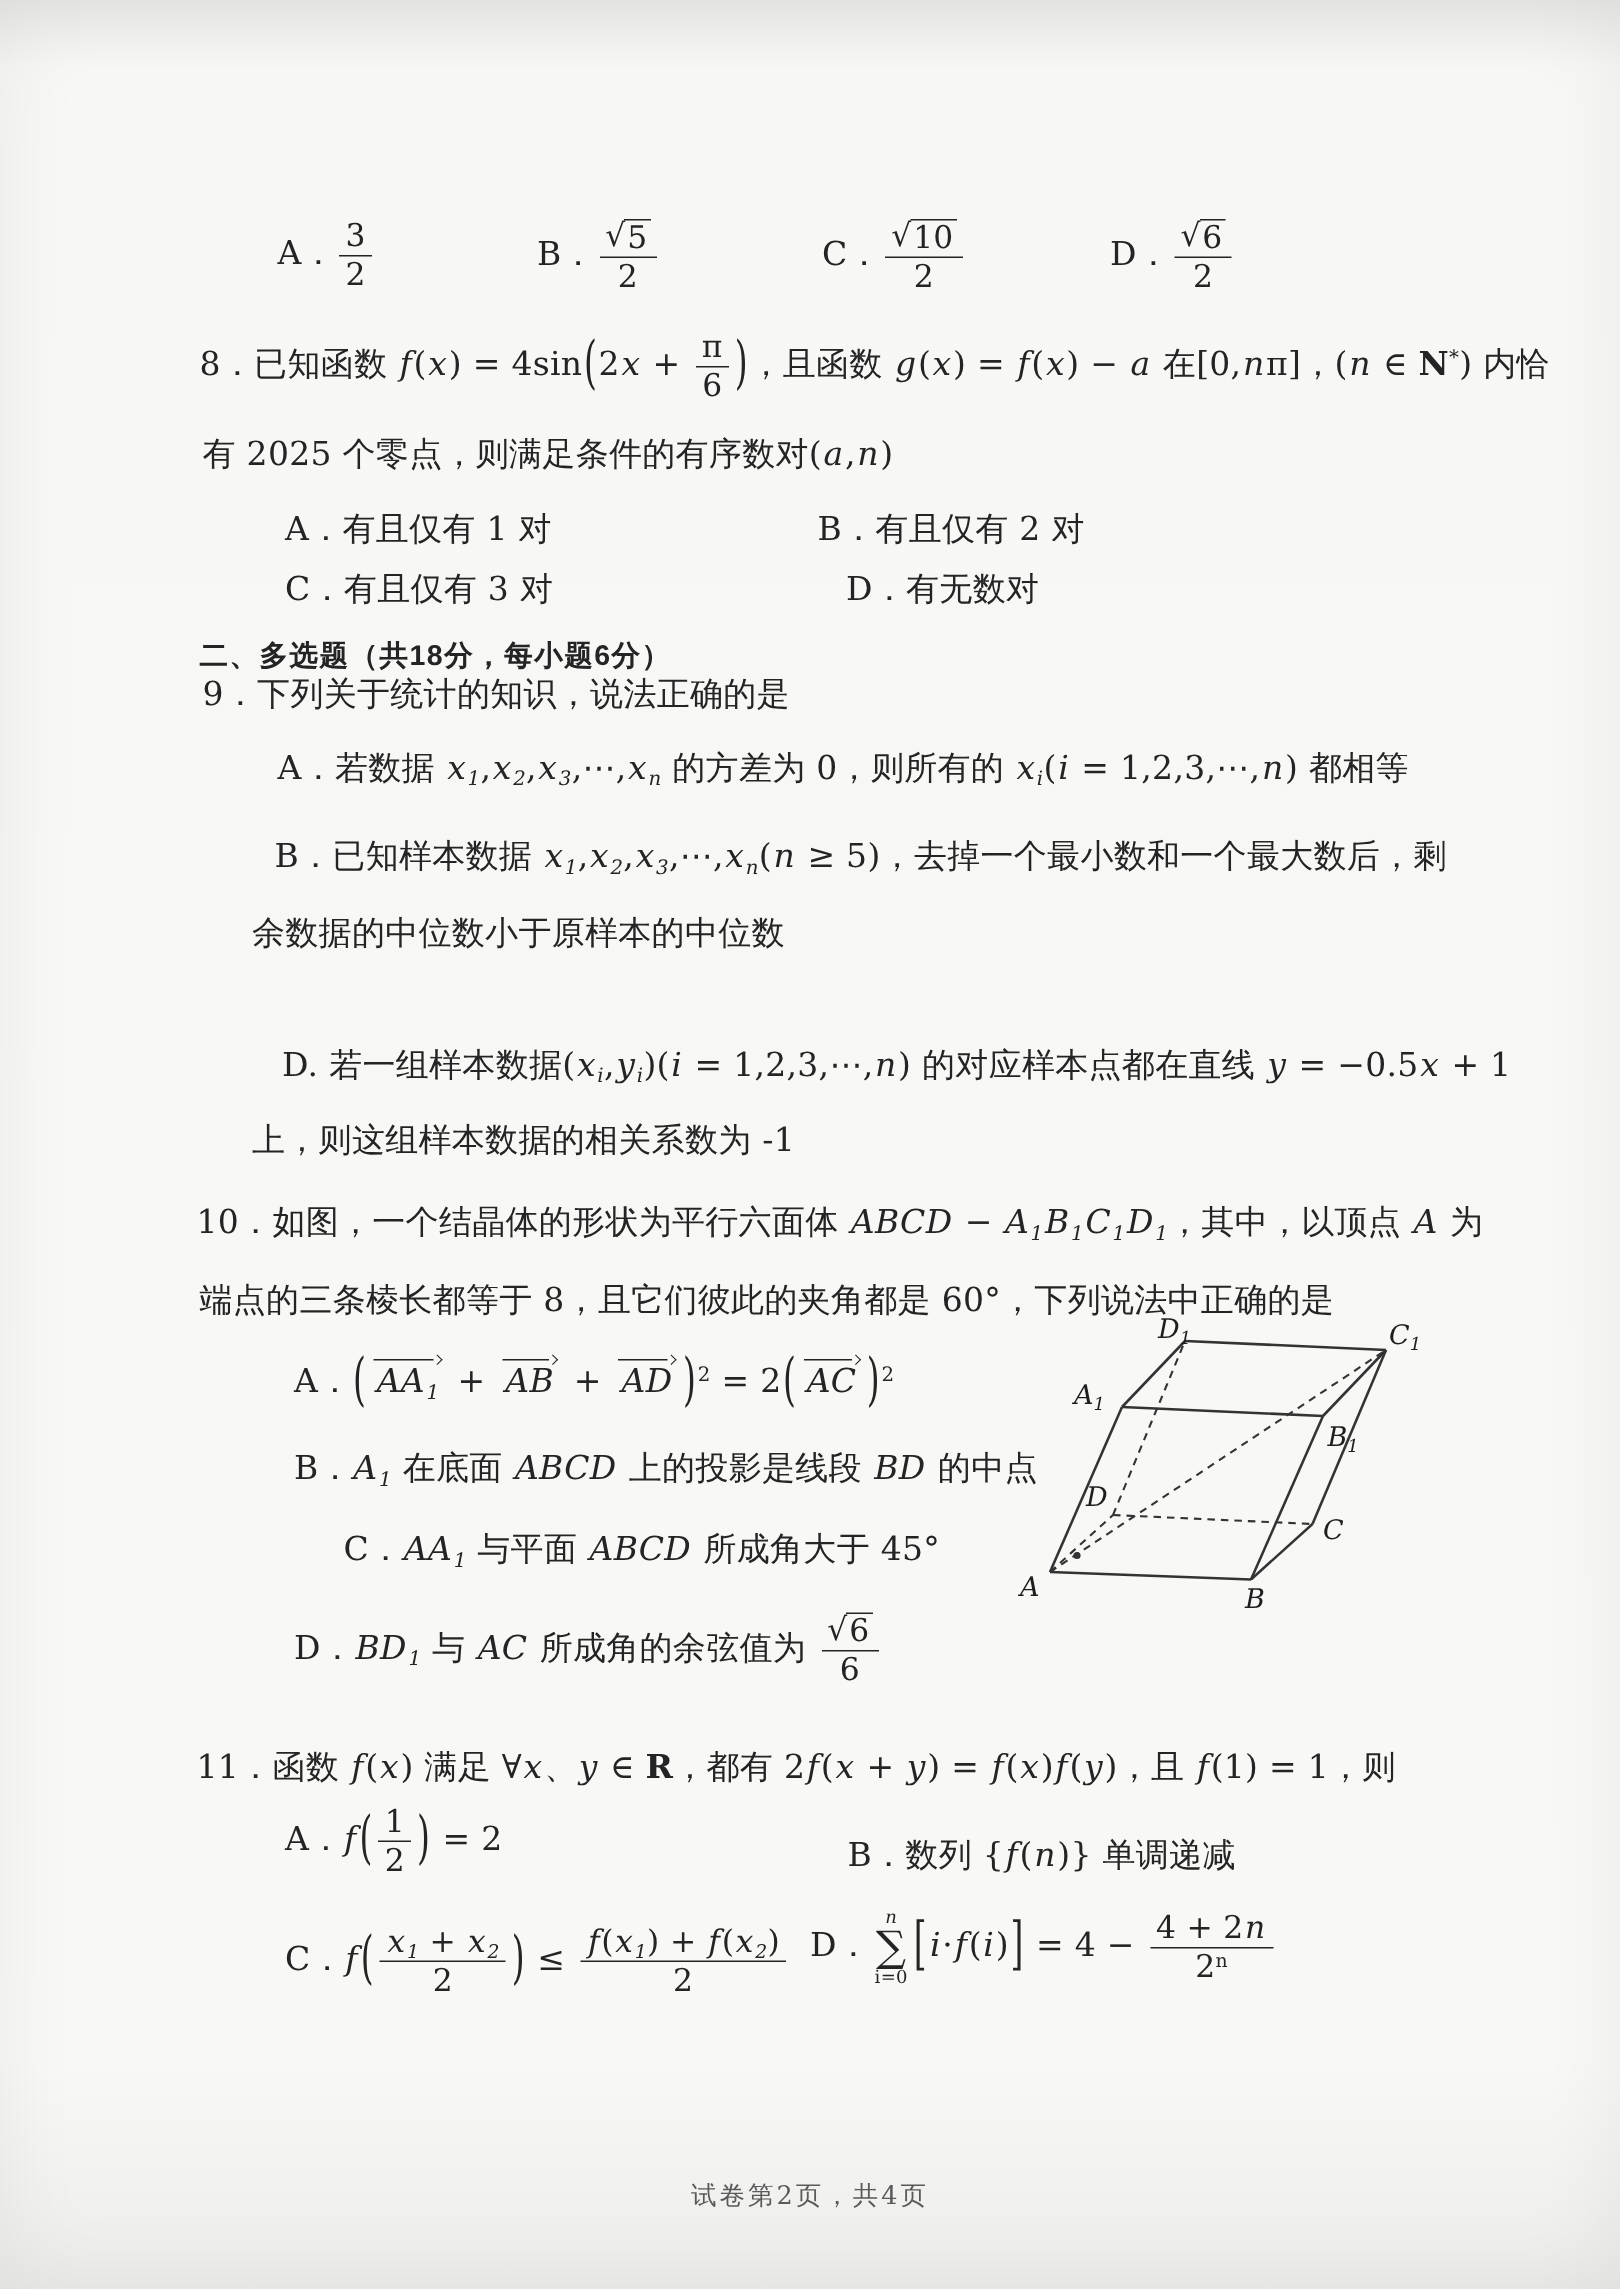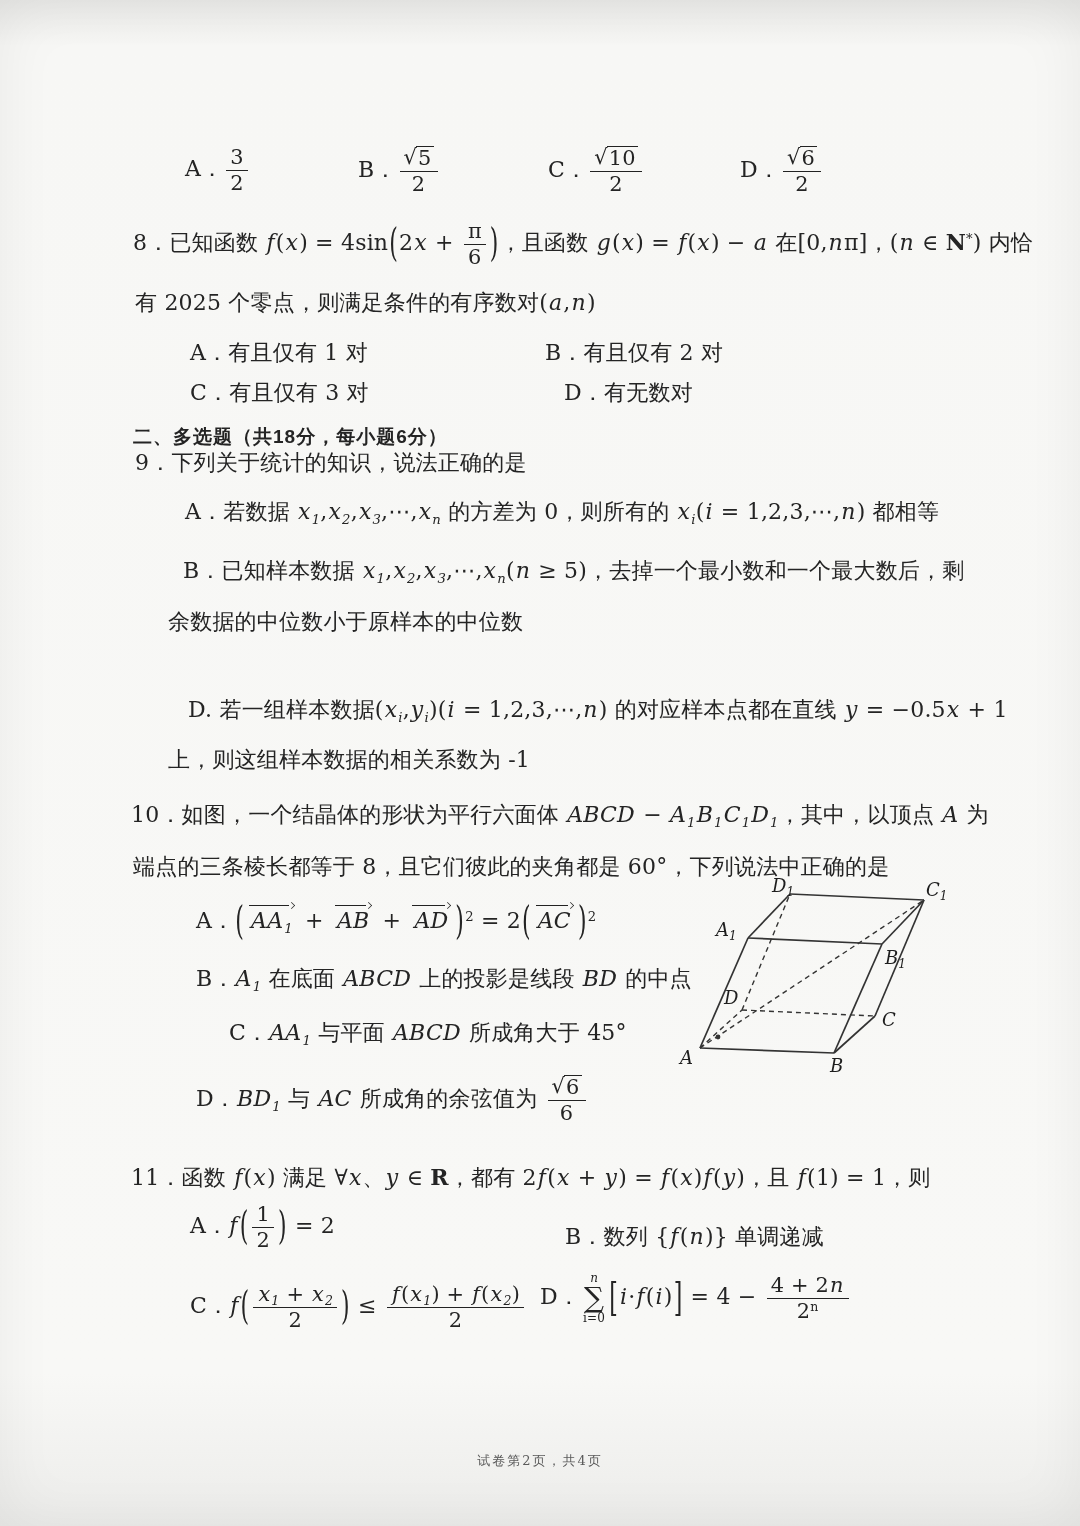--- a/index.html
+++ b/index.html
@@ -12,21 +12,21 @@
     position:absolute;left:0;top:0;width:1080px;height:1526px;
     background:linear-gradient(180deg,#e9e9e7 0%,#f7f7f5 3%,#f8f8f6 90%,#ececea 100%);
     box-shadow:inset 0 0 60px rgba(0,0,0,0.06);
     overflow:hidden;
   }
   .line{
     position:absolute;white-space:nowrap;
     font-size:22px;color:#242424;letter-spacing:0.2px;
   }
   .bold-line{font-weight:700;font-family:"Liberation Sans","DejaVu Sans",sans-serif;letter-spacing:1px;}
-  .footer{color:#5a5a5a;font-size:13px;letter-spacing:2px;}
+  .footer{color:#5a5a5a;font-size:17px;letter-spacing:2px;}
   
   .mi{font-style:italic;font-family:"DejaVu Serif",serif;padding:0 1px;}
   .mb{font-weight:700;font-family:"DejaVu Serif",serif;}
   .msub{font-size:0.6em;font-style:italic;vertical-align:-0.35em;line-height:0;}
   .msup{font-size:0.6em;vertical-align:0.55em;line-height:0;}
   .mfrac{display:inline-flex;flex-direction:column;align-items:center;
          vertical-align:middle;line-height:1.1;margin:0 3px;font-size:0.95em;}
   .mfn{border-bottom:1.5px solid #222;padding:0 4px 1px;display:inline-block;}
   .mfd{padding-top:1px;display:inline-block;}
   .msqrt{white-space:nowrap;display:inline-flex;align-items:flex-start;}

